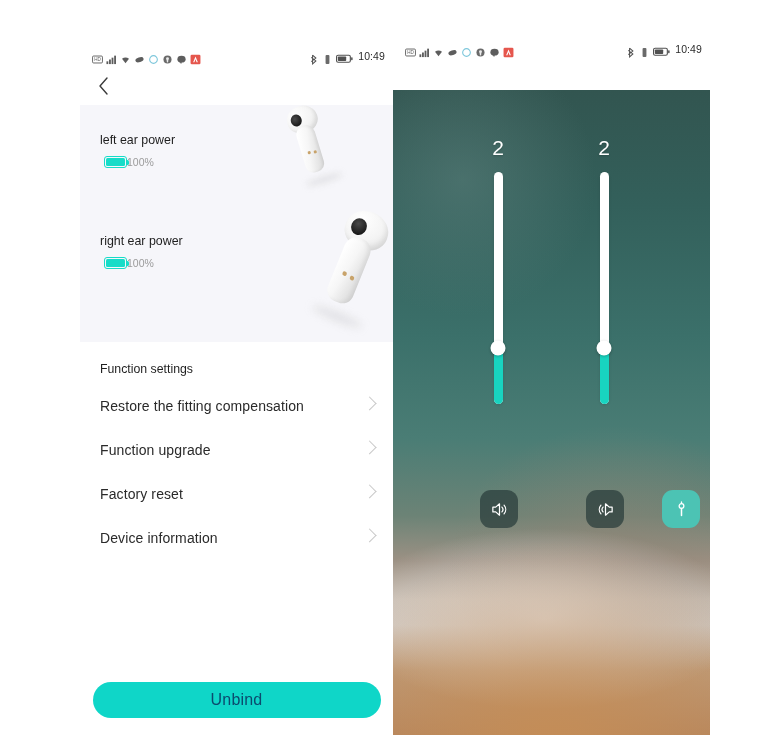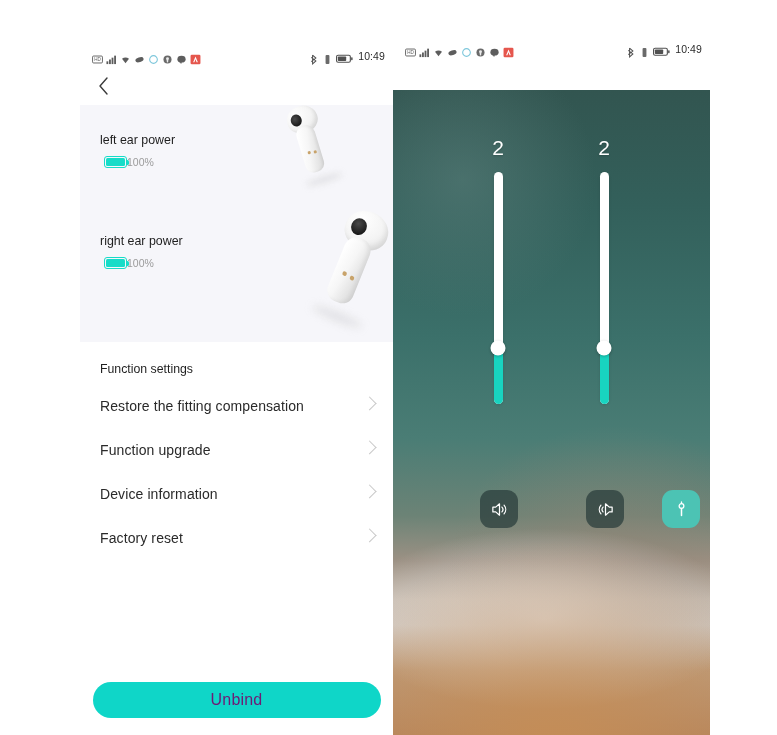--- a/index.html
+++ b/index.html
@@ -160,21 +160,21 @@
   
   .unbind-wrap{
     position:absolute;left:0;right:0;bottom:17px;
     display:flex;justify-content:center;
   }
   .unbind-btn{
     width:288px;height:36px;
     background:#0fd6c8;
     border:none;border-radius:18px;
     font-family:"Liberation Sans", sans-serif;
-    font-size:16px;color:#701a75;
+    font-size:16px;color:#0c4a6e;
     cursor:pointer;
     letter-spacing:.2px;
   }
 
   
   .panel-right{
     position:absolute;
     left:393px;top:38px;
     width:317px;height:697px;
     background:#ffffff;
@@ -385,25 +385,25 @@
   <div class="fn-list">
     <div class="fn-item">
       <span class="fn-label">Restore the fitting compensation</span>
       <span class="fn-chev"></span>
     </div>
     <div class="fn-item">
       <span class="fn-label">Function upgrade</span>
       <span class="fn-chev"></span>
     </div>
     <div class="fn-item">
+      <span class="fn-label">Factory reset</span>
+      <span class="fn-chev"></span>
+    </div>
+    <div class="fn-item">
       <span class="fn-label">Device information</span>
-      <span class="fn-chev"></span>
-    </div>
-    <div class="fn-item">
-      <span class="fn-label">Factory reset</span>
       <span class="fn-chev"></span>
     </div>
   </div>
 
   <div class="unbind-wrap">
     <button class="unbind-btn">Unbind</button>
   </div>
 </div>
 
 <div class="panel-right">

